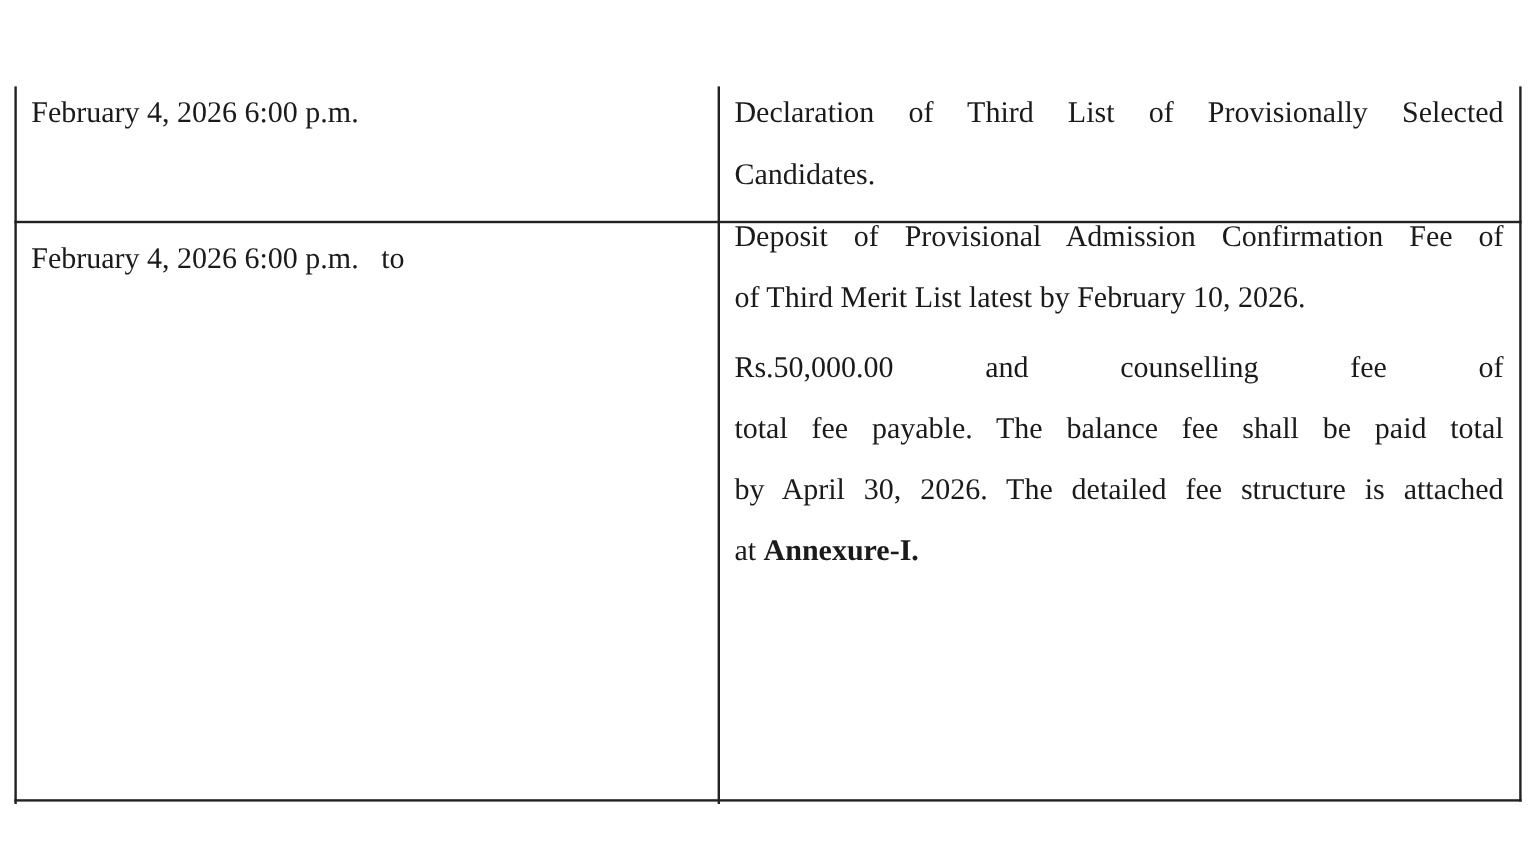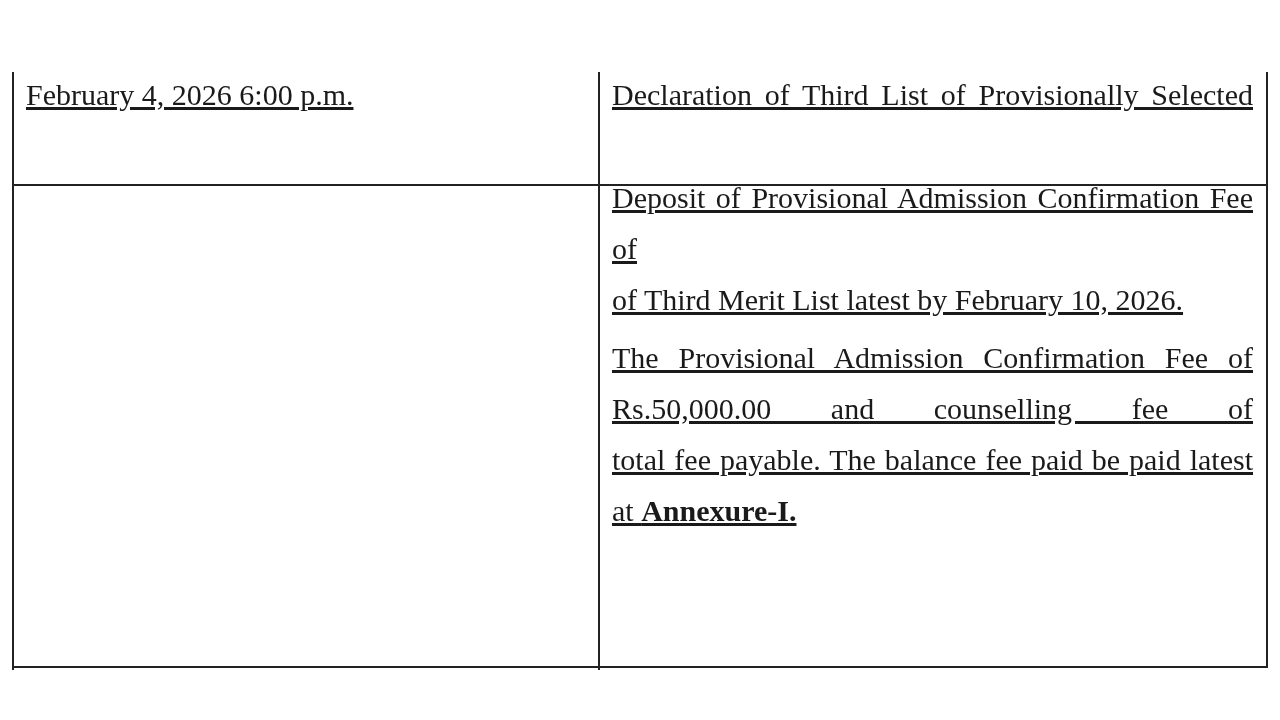--- a/index.html
+++ b/index.html
@@ -1,21 +1,21 @@
 <!DOCTYPE html>
 <html><head>
   <meta charset="utf-8">
   <style>
     html, body { margin: 0; padding: 0; background: #ffffff; }
     body { width: 1280px; height: 720px; position: relative; overflow: hidden;
       font-family: "Liberation Serif", "DejaVu Serif", serif; color: #1a1a1a; }
     .table { position: absolute; left: 12px; top: 72px; width: 1256px; }
     .vline { position: absolute; width: 2px; background: #222; }
     .hline { position: absolute; height: 2px; background: #222; }
-    .cell { position: absolute; font-size: 30px; line-height: 51px; text-decoration: underline; }
+    .cell { position: absolute; font-size: 25px; line-height: 51px; }
     .left { left: 14px; width: 560px; }
     .right { left: 600px; width: 641px; }
     .line { display: block; white-space: nowrap; }
     .jline { display: block; text-align: justify; text-align-last: justify; white-space: normal; }
     b { font-weight: bold; }
   </style>
 </head>
 <body>
 
 <div class="table">
@@ -24,27 +24,29 @@
   <div class="vline" style="left:586px; top:0; height:598px;"></div>
   <div class="vline" style="left:1254px; top:0; height:596px;"></div>
   <div class="hline" style="left:0; top:112px; width:1256px;"></div>
   <div class="hline" style="left:0; top:594px; width:1256px;"></div>
 
   <div class="cell left" style="top:-3px;">
     <span class="line">February 4, 2026 6:00 p.m.</span>
   </div>
   <div class="cell right" style="top:-3px;">
     <span class="jline">Declaration of Third List of Provisionally Selected</span>
+    <span class="line">Candidates.</span>
   </div>
 
   <div class="cell left" style="top:115px; line-height:57px;">
+    <span class="line" style="white-space:pre;">February 4, 2026 6:00 p.m.   to</span>
   </div>
   <div class="cell right" style="top:100px;">
     <span class="jline">Deposit of Provisional Admission Confirmation Fee of</span>
     <span class="line">of Third Merit List latest by February 10, 2026.</span>
     <div style="margin-top:7px;">
-      <span class="jline">The Provisional Admission Confirmation Fee of</span>
       <span class="jline">Rs.50,000.00 and counselling fee of</span>
-      <span class="jline">total fee payable. The balance fee paid be paid latest</span>
+      <span class="jline">total fee payable. The balance fee shall be paid total</span>
+      <span class="jline">by April 30, 2026. The detailed fee structure is attached</span>
       <span class="line"><span style="white-space:pre;">at </span><b>Annexure-I.</b></span>
     </div>
   </div>
 </div>
 
 </body></html>

